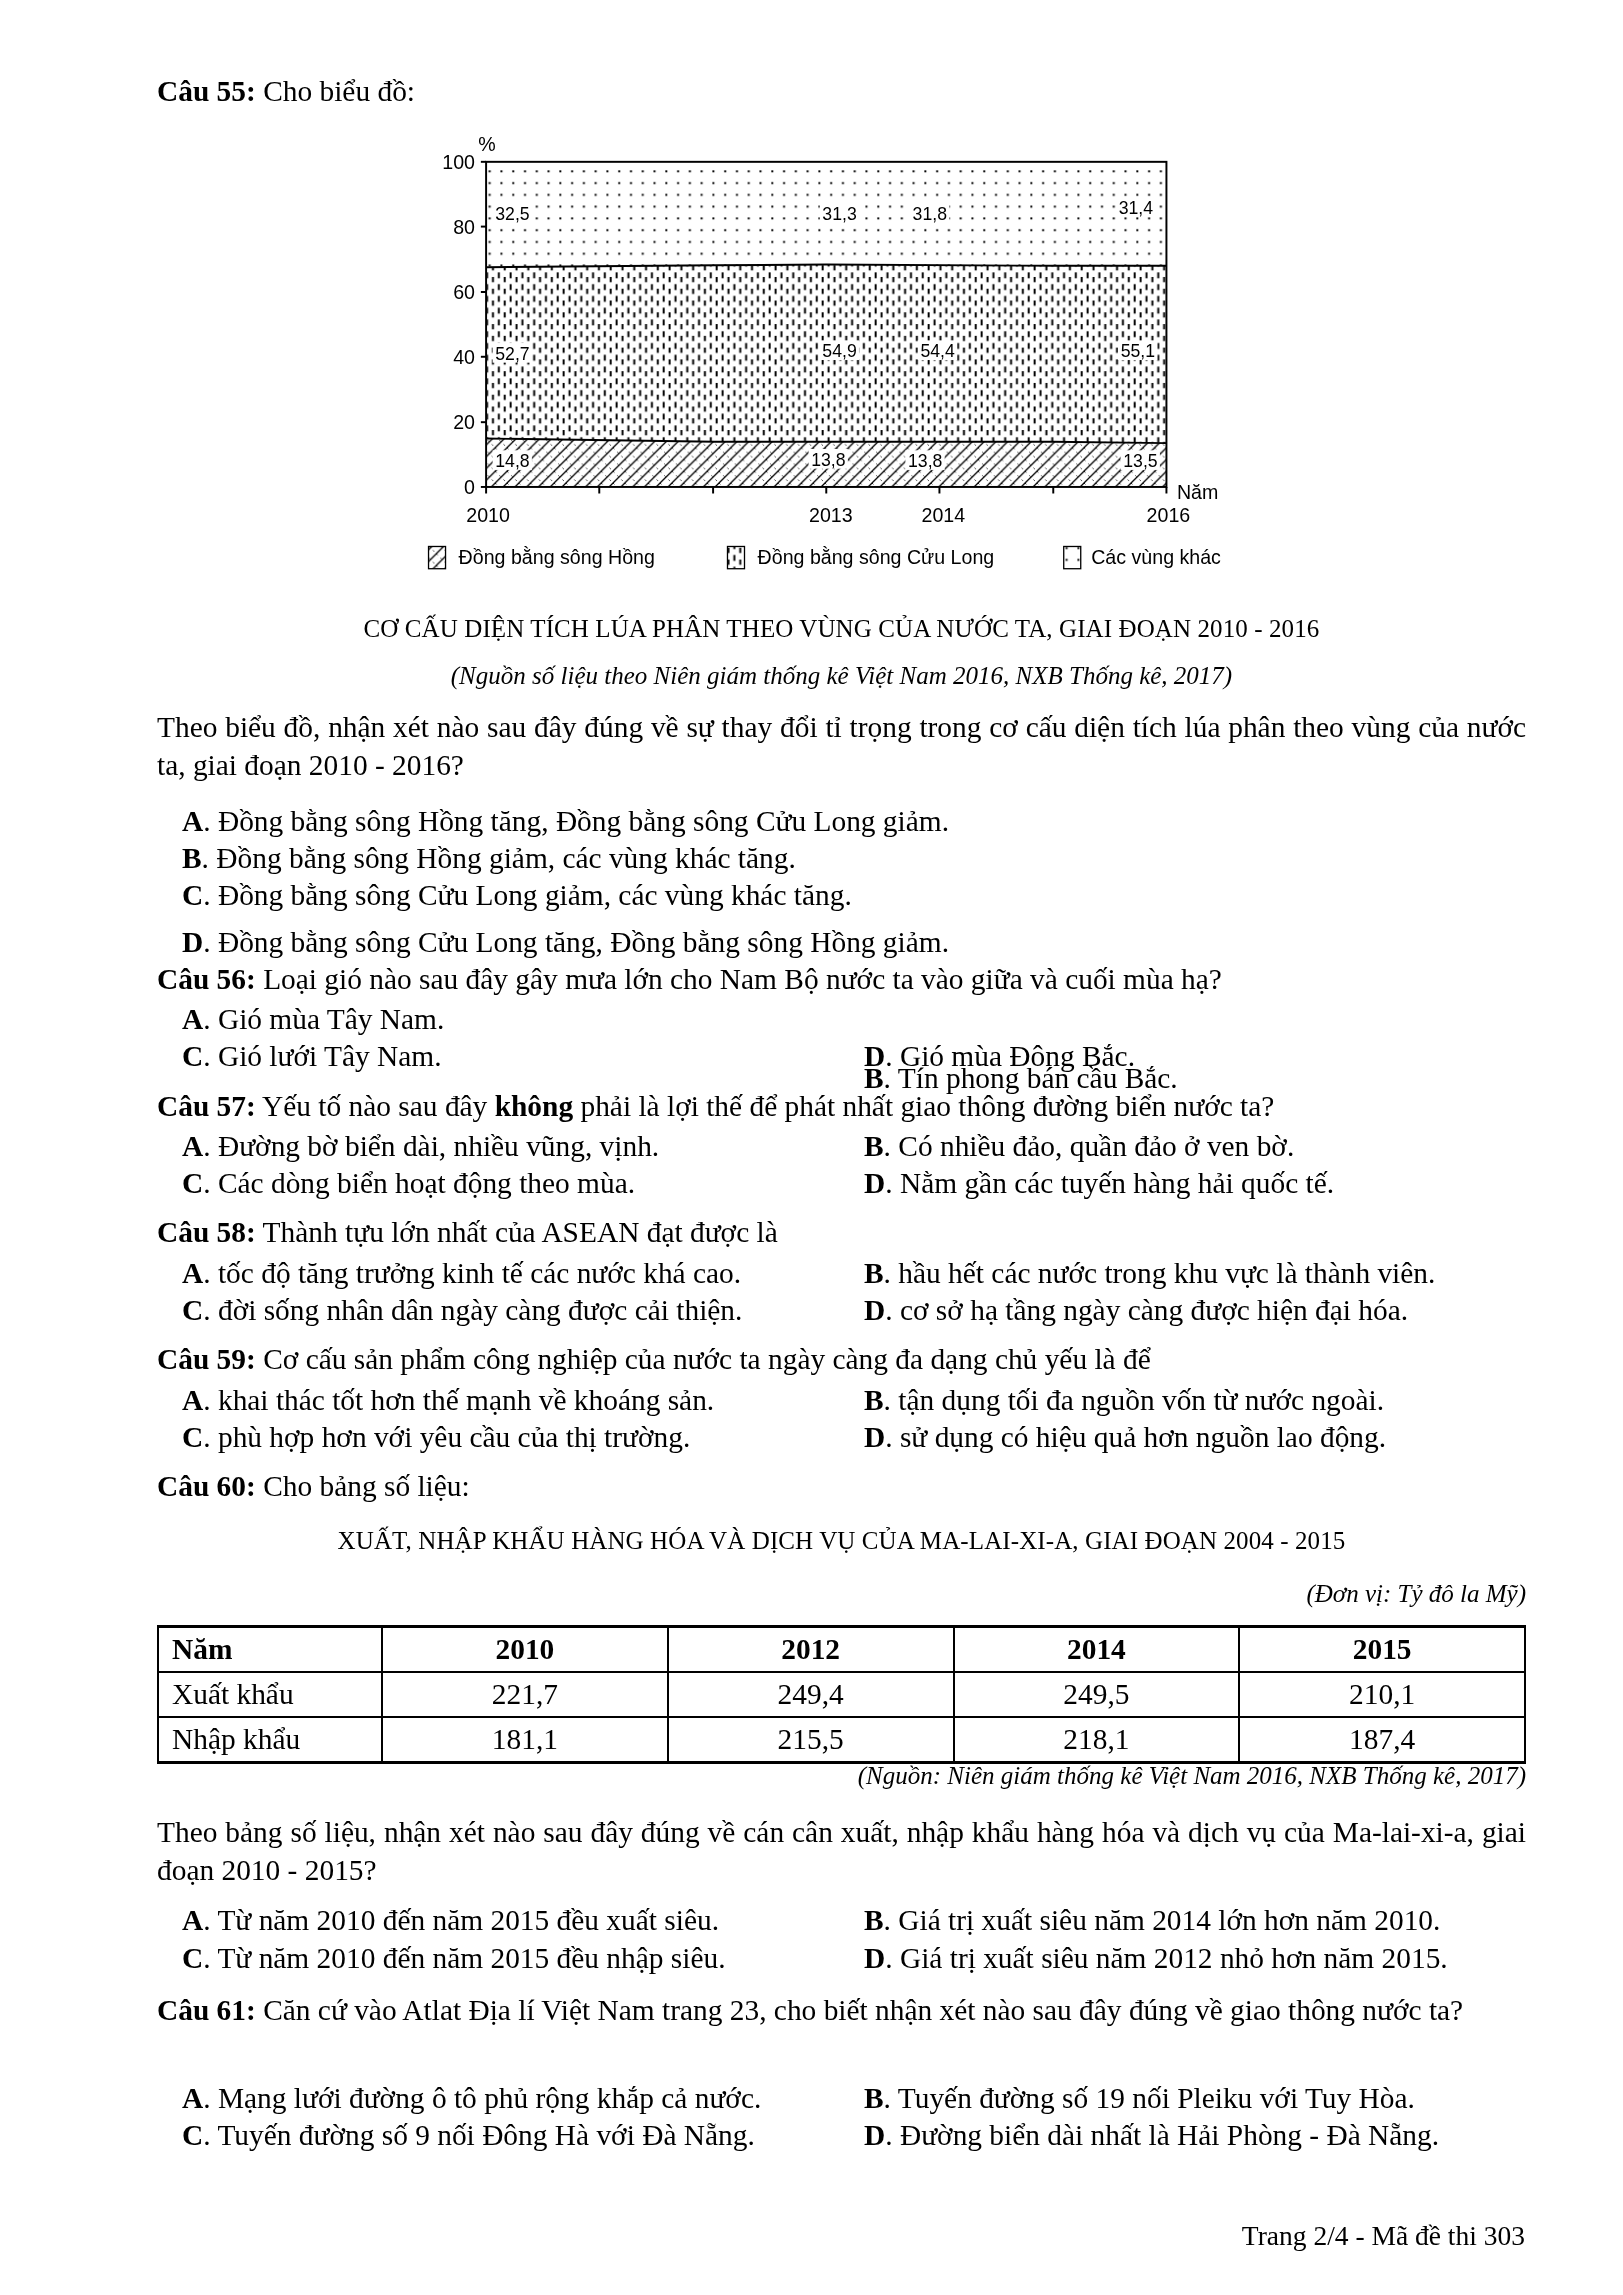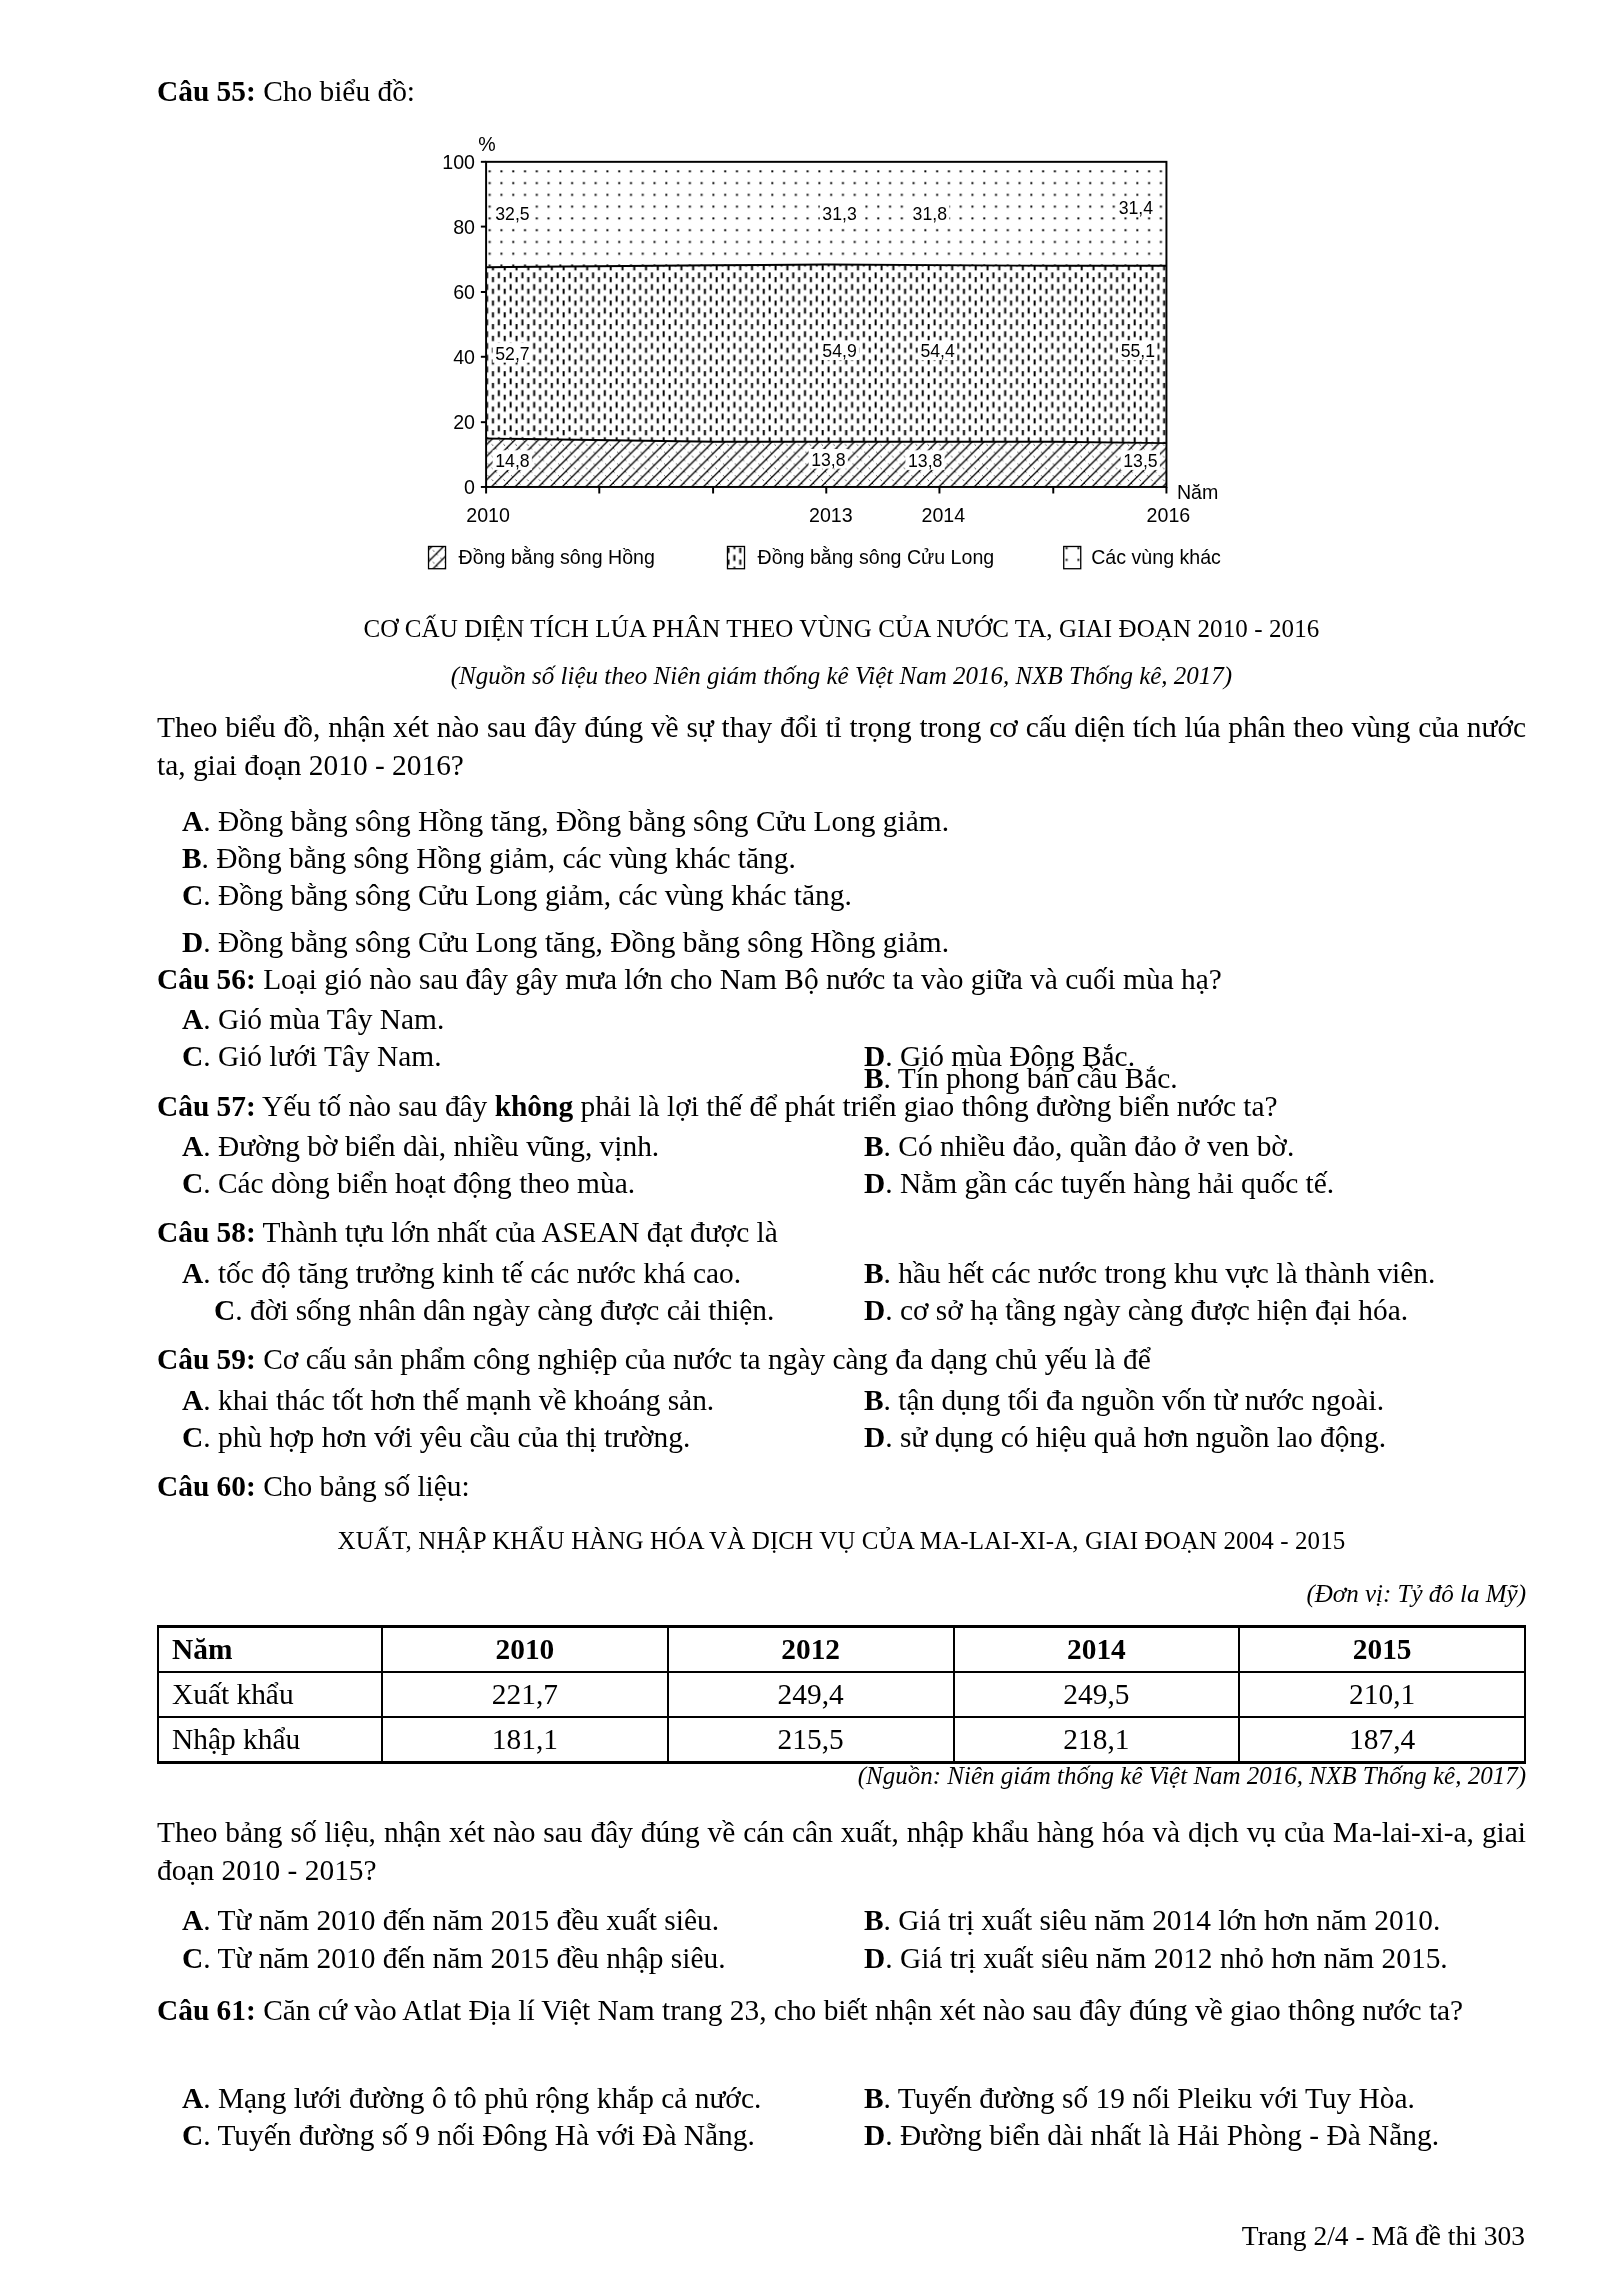--- a/index.html
+++ b/index.html
@@ -147,30 +147,30 @@
 <div class="abs txt" style="left:182px; top:840px;"><span class="opt-letter">B</span><span>. Đồng bằng sông Hồng giảm, các vùng khác tăng.</span></div>
 <div class="abs txt" style="left:182px; top:877px;"><span class="opt-letter">C</span><span>. Đồng bằng sông Cửu Long giảm, các vùng khác tăng.</span></div>
 <div class="abs txt" style="left:182px; top:913px;margin-top:11px;"><span class="opt-letter">D</span><span>. Đồng bằng sông Cửu Long tăng, Đồng bằng sông Hồng giảm.</span></div>
 
 <div class="abs txt" style="left:157px; top:961px;"><span class="q-label">Câu 56:</span><span> Loại gió nào sau đây gây mưa lớn cho Nam Bộ nước ta vào giữa và cuối mùa hạ?</span></div>
 <div class="abs txt" style="left:182px; top:1001px;"><span class="opt-letter">A</span><span>. Gió mùa Tây Nam.</span></div>
 <div class="abs txt" style="left:864px; top:1060px;"><span class="opt-letter">B</span><span>. Tín phong bán cầu Bắc.</span></div>
 <div class="abs txt" style="left:182px; top:1038px;"><span class="opt-letter">C</span><span>. Gió lưới Tây Nam.</span></div>
 <div class="abs txt" style="left:864px; top:1038px;"><span class="opt-letter">D</span><span>. Gió mùa Đông Bắc.</span></div>
 
-<div class="abs txt" style="left:157px; top:1088px;"><span class="q-label">Câu 57:</span><span> Yếu tố nào sau đây </span><b>không</b><span> phải là lợi thế để phát triển giao thông đường biển nước ta?</span></div>
+<div class="abs txt" style="left:157px; top:1088px;"><span class="q-label">Câu 57:</span><span> Yếu tố nào sau đây </span><b>không</b><span> phải là lợi thế để phát nhất giao thông đường biển nước ta?</span></div>
 <div class="abs txt" style="left:182px; top:1128px;"><span class="opt-letter">A</span><span>. Đường bờ biển dài, nhiều vũng, vịnh.</span></div>
 <div class="abs txt" style="left:864px; top:1128px;"><span class="opt-letter">B</span><span>. Có nhiều đảo, quần đảo ở ven bờ.</span></div>
 <div class="abs txt" style="left:182px; top:1165px;"><span class="opt-letter">C</span><span>. Các dòng biển hoạt động theo mùa.</span></div>
 <div class="abs txt" style="left:864px; top:1165px;"><span class="opt-letter">D</span><span>. Nằm gần các tuyến hàng hải quốc tế.</span></div>
 
 <div class="abs txt" style="left:157px; top:1214px;"><span class="q-label">Câu 58:</span><span> Thành tựu lớn nhất của ASEAN đạt được là</span></div>
 <div class="abs txt" style="left:182px; top:1255px;"><span class="opt-letter">A</span><span>. tốc độ tăng trưởng kinh tế các nước khá cao.</span></div>
 <div class="abs txt" style="left:864px; top:1255px;"><span class="opt-letter">B</span><span>. hầu hết các nước trong khu vực là thành viên.</span></div>
-<div class="abs txt" style="left:182px; top:1292px;margin-left:32px;"><span class="opt-letter">C</span><span>. đời sống nhân dân ngày càng được cải thiện.</span></div>
+<div class="abs txt" style="left:182px; top:1292px;"><span class="opt-letter">C</span><span>. đời sống nhân dân ngày càng được cải thiện.</span></div>
 <div class="abs txt" style="left:864px; top:1292px;"><span class="opt-letter">D</span><span>. cơ sở hạ tầng ngày càng được hiện đại hóa.</span></div>
 
 <div class="abs txt" style="left:157px; top:1341px;"><span class="q-label">Câu 59:</span><span> Cơ cấu sản phẩm công nghiệp của nước ta ngày càng đa dạng chủ yếu là để</span></div>
 <div class="abs txt" style="left:182px; top:1382px;"><span class="opt-letter">A</span><span>. khai thác tốt hơn thế mạnh về khoáng sản.</span></div>
 <div class="abs txt" style="left:864px; top:1382px;"><span class="opt-letter">B</span><span>. tận dụng tối đa nguồn vốn từ nước ngoài.</span></div>
 <div class="abs txt" style="left:182px; top:1419px;"><span class="opt-letter">C</span><span>. phù hợp hơn với yêu cầu của thị trường.</span></div>
 <div class="abs txt" style="left:864px; top:1419px;"><span class="opt-letter">D</span><span>. sử dụng có hiệu quả hơn nguồn lao động.</span></div>
 
 <div class="abs txt" style="left:157px; top:1468px;"><span class="q-label">Câu 60:</span><span> Cho bảng số liệu:</span></div>
 <div class="abs caption-title center" style="left:157px; width:1369px; top:1527px;">XUẤT, NHẬP KHẨU HÀNG HÓA VÀ DỊCH VỤ CỦA MA-LAI-XI-A, GIAI ĐOẠN 2004 - 2015</div>

